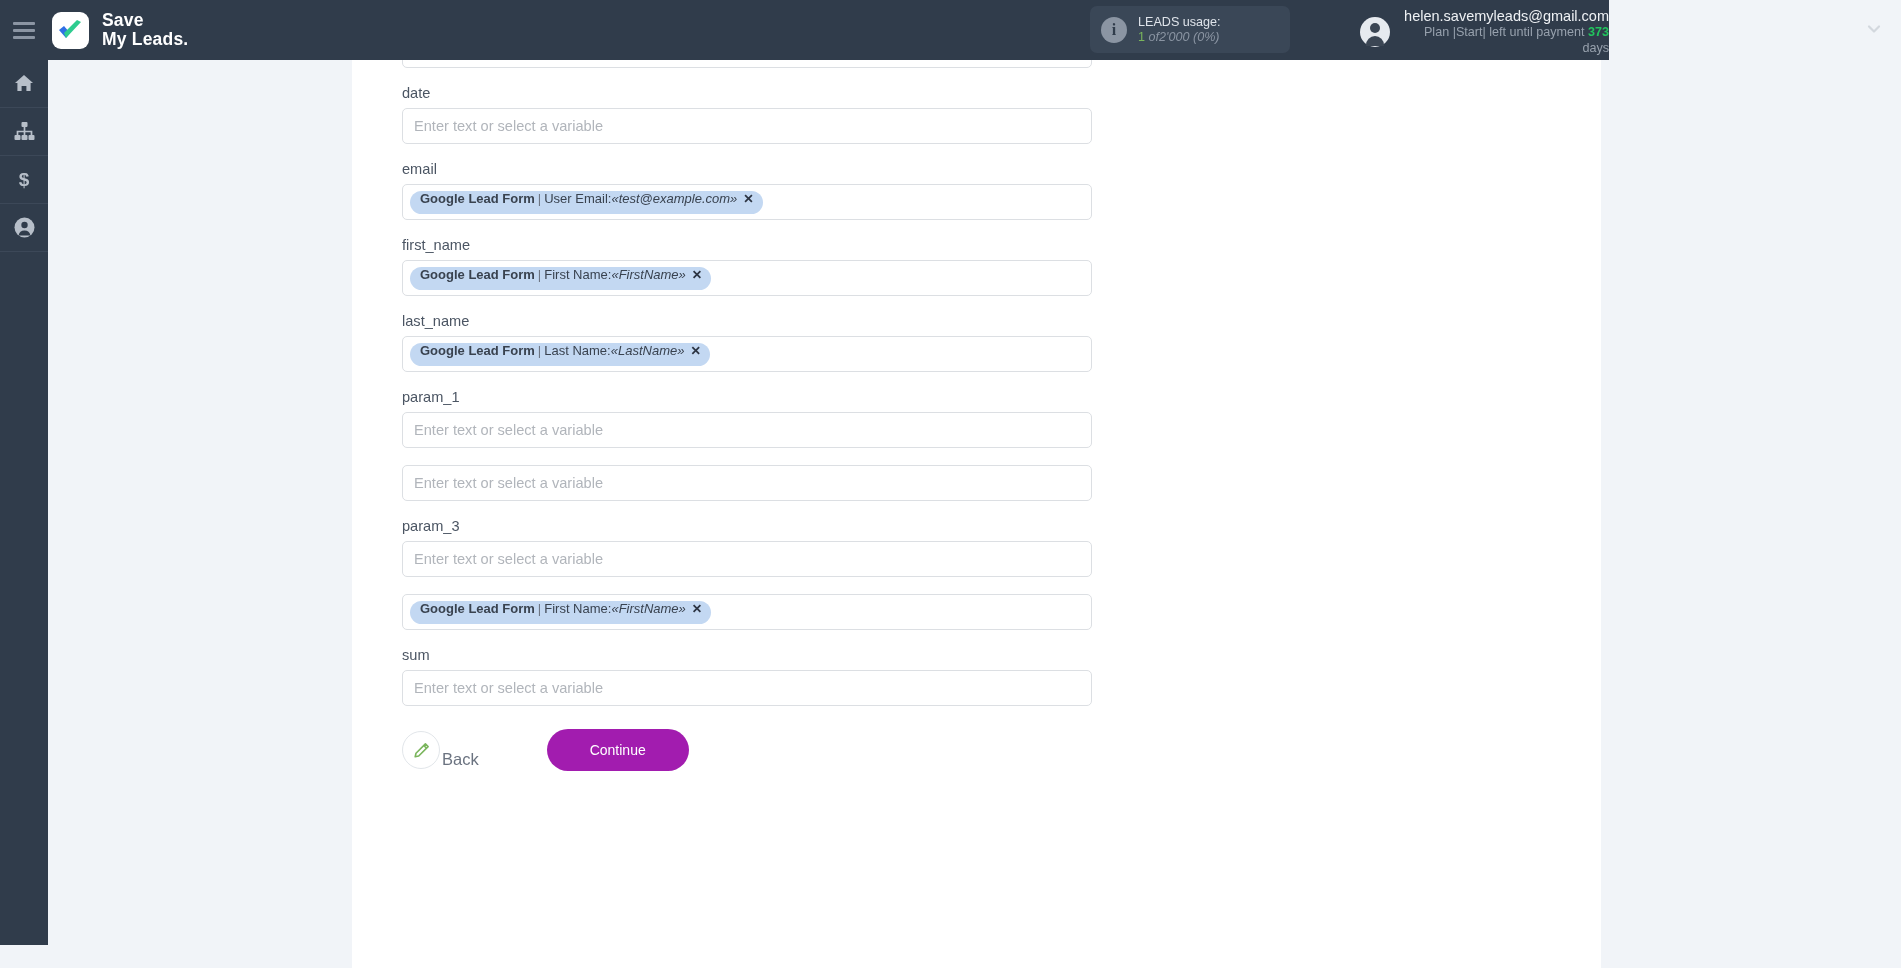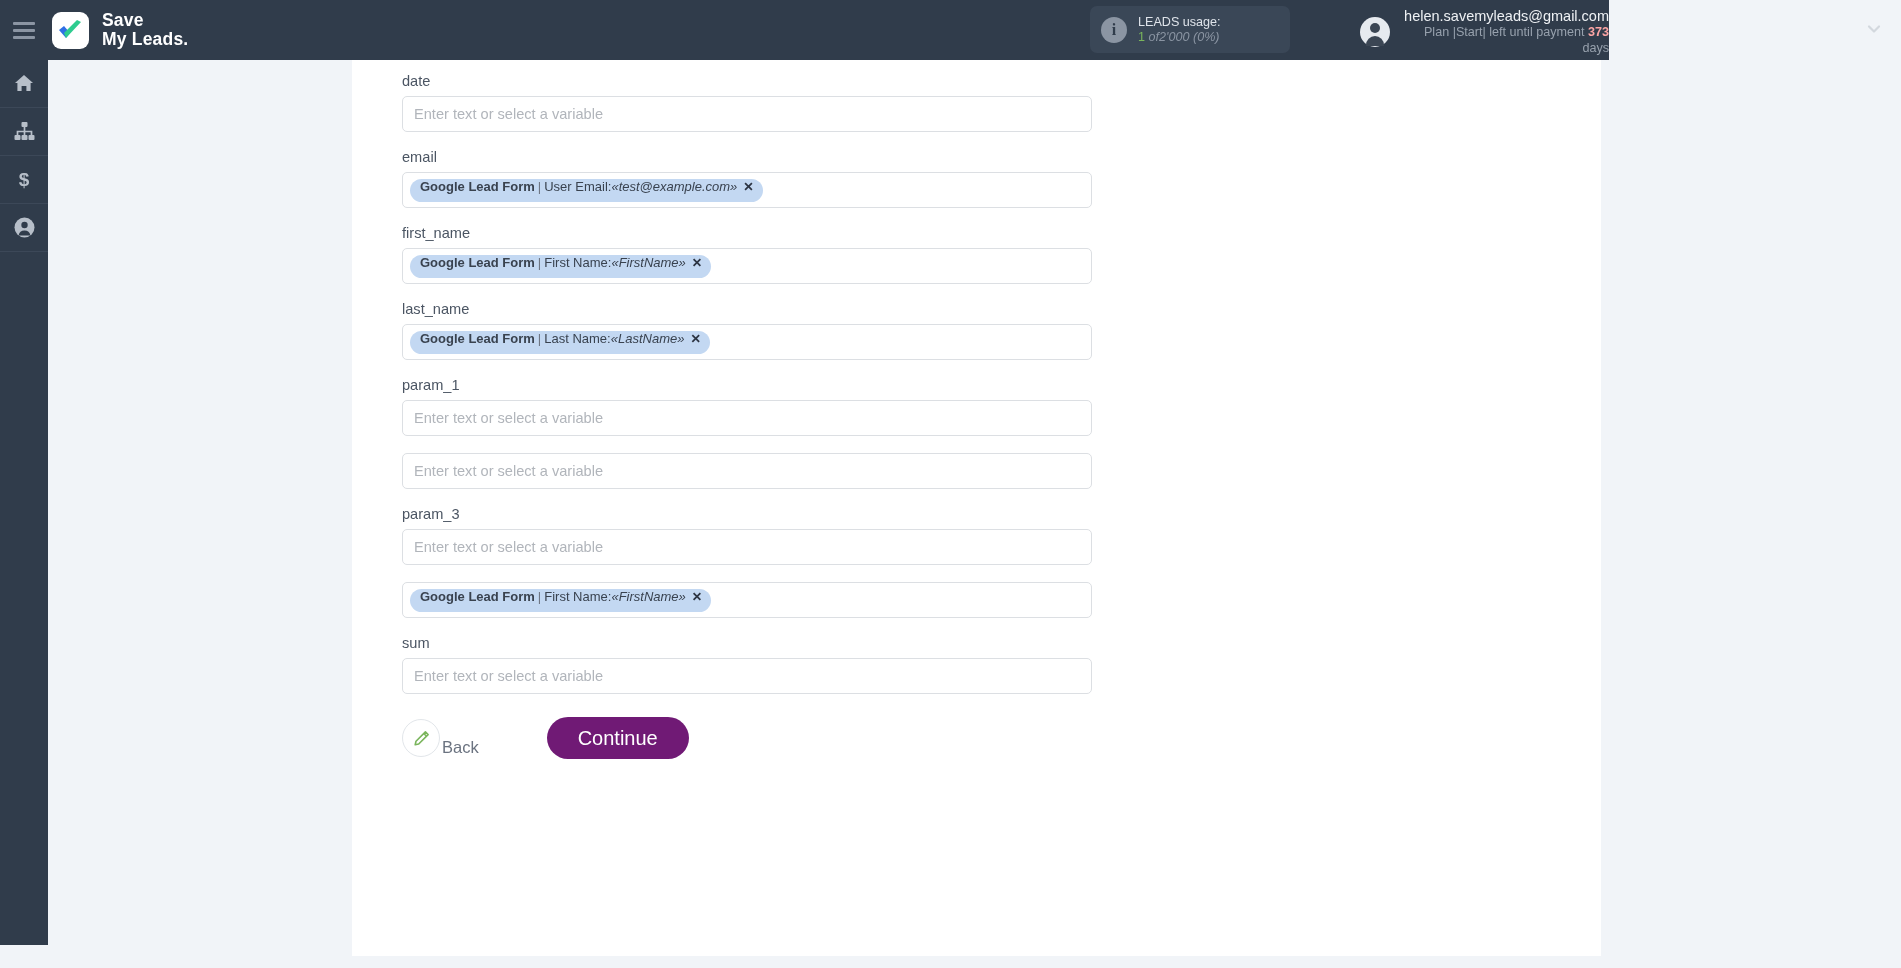--- a/index.html
+++ b/index.html
@@ -106,21 +106,21 @@
   }
   .avatar::after {
     content:''; position:absolute;
     width: 18px; height: 10px;
     border-radius: 9px 9px 0 0;
     background: #3b4654; left: 6px; top: 19px;
   }
   .acct-lines { line-height: 16px; }
   .acct-mail { color: #eef1f4; font-size: 14.5px; }
   .acct-plan { color: #97a1ad; font-size: 12.6px; }
-  .acct-plan b { color: #fca5a5; }
+  .acct-plan b { color: #22c55e; }
   .chev {
     position: absolute;
     left: 1867px; top: 22px;
     width: 14px; height: 14px;
     cursor: pointer;
   }
   .chev svg { display:block; }
 
   
   .rail {
@@ -135,21 +135,21 @@
     height: 48px;
     display: flex; align-items: center; justify-content: center;
     border-bottom: 1px solid #3c4858;
     cursor: pointer;
   }
   .rail-item svg { display: block; }
 
   
   .panel {
     position: absolute;
-    left: 352px; top: 48px;
+    left: 352px; top: 60px;
     width: 1249px;
     height: 908px;
     background: #ffffff;
     overflow: hidden;
   }
 
   .form {
     position: absolute;
     left: 50px; top: -28px;
     width: 690px;
@@ -219,23 +219,23 @@
     background: #fff;
   }
   .back-label {
     color: #6b7380;
     font-size: 16.5px;
   }
   .continue-btn {
     margin-left: 68px;
     width: 142px;
     height: 42px;
-    background: #701a75;
+    background: #a21caf;
     color: #ffffff;
-    font-size: 20px;
+    font-size: 14px;
     border: none;
     border-radius: 21px;
     cursor: pointer;
     font-family: "Liberation Sans", sans-serif;
   }
 </style>
 </head>
 <body>
 
 <div class="header">

